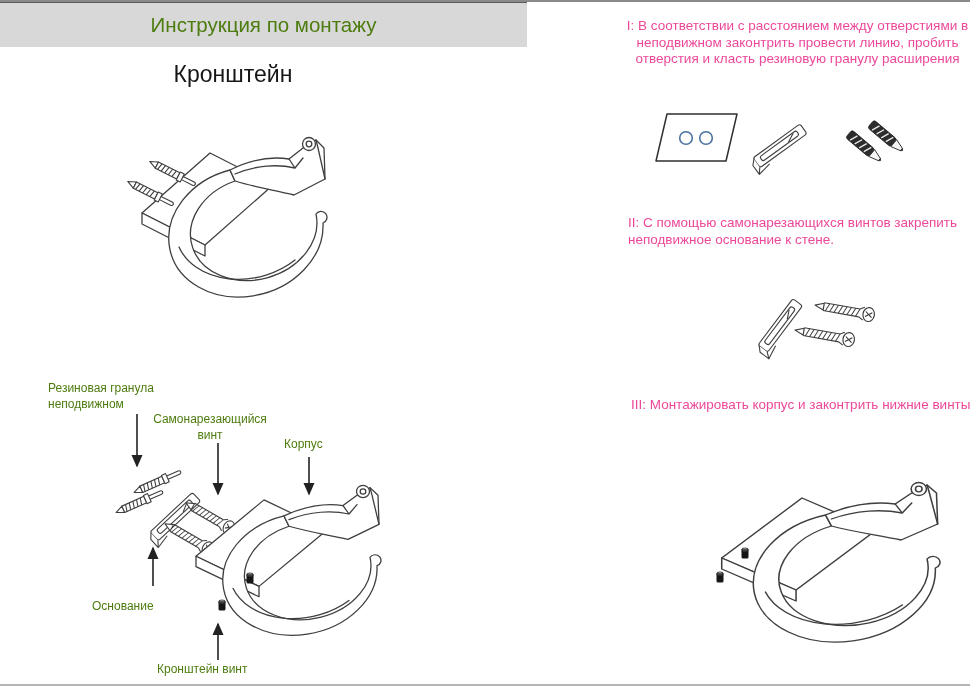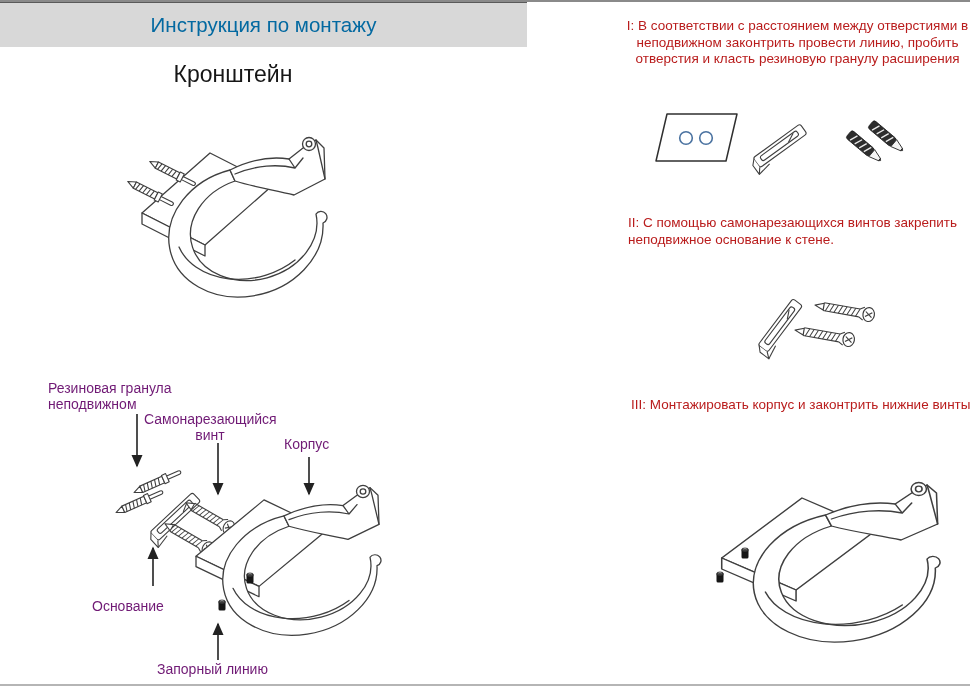--- a/index.html
+++ b/index.html
@@ -3,25 +3,25 @@
 <meta charset="utf-8">
 <style>
   html,body{margin:0;padding:0;background:#fff;}
   #page{position:relative;width:970px;height:687px;background:#ffffff;overflow:hidden;
         font-family:"Liberation Sans",sans-serif;color:#1f1f1f;}
   .topline{position:absolute;left:0;top:0;width:970px;height:2px;background:#8a8a8a;}
   .bottomline{position:absolute;left:0;top:684px;width:970px;height:2px;background:#b5b5b5;}
   .header-bar{position:absolute;left:0;top:2px;width:527px;height:44px;background:#d8d8d8;
               border-top:1px solid #5a5a5a;}
   .page-title{position:absolute;left:0;top:0;width:527px;height:50px;line-height:44px;
-              text-align:center;font-size:20.5px;color:#0369a1;}
+              text-align:center;font-size:20.5px;color:#4d7c0f;}
   .subtitle{position:absolute;left:88px;top:61px;width:290px;text-align:center;
             font-size:23px;color:#161616;}
-  .lbl{position:absolute;font-size:14px;line-height:16px;color:#701a75;}
-  .step-text{position:absolute;font-size:13.5px;line-height:16.5px;color:#b91c1c;}
+  .lbl{position:absolute;font-size:12px;line-height:16px;color:#4d7c0f;}
+  .step-text{position:absolute;font-size:13.5px;line-height:16.5px;color:#ec4899;}
   .center{text-align:center;}
   svg{position:absolute;overflow:visible;}
   .defs-holder{position:absolute;width:0;height:0;}
 </style>
 </head>
 <body>
 
 <div id="page">
 
   <div class="topline"></div>
@@ -116,21 +116,21 @@
   <div class="lbl" style="left:48px;top:380px;">
     <div>Резиновая гранула</div>
     <div>неподвижном</div>
   </div>
   <div class="lbl center" style="left:144px;top:411px;width:132px;">
     <div>Самонарезающийся</div>
     <div>винт</div>
   </div>
   <div class="lbl" style="left:284px;top:436px;">Корпус</div>
   <div class="lbl" style="left:92px;top:598px;">Основание</div>
-  <div class="lbl" style="left:157px;top:661px;">Запорный линию</div>
+  <div class="lbl" style="left:157px;top:661px;">Кронштейн винт</div>
 
   <div class="step-text center" style="left:625px;top:18px;width:345px;">
     <div>I: В соответствии с расстоянием между отверстиями в</div>
     <div>неподвижном законтрить провести линию, пробить</div>
     <div>отверстия и класть резиновую гранулу расширения</div>
   </div>
   <svg style="left:640px;top:100px;" width="320" height="95" viewBox="0 0 320 95">
     <g>
       <path d="M27,14 L97,14 L86,61 L16,61 Z" fill="#fff" stroke="#2f2f2f" stroke-width="1.5" stroke-linejoin="round"></path>
       <circle cx="46" cy="38" r="6.3" fill="#fff" stroke="#4a72a0" stroke-width="1.6"></circle>

